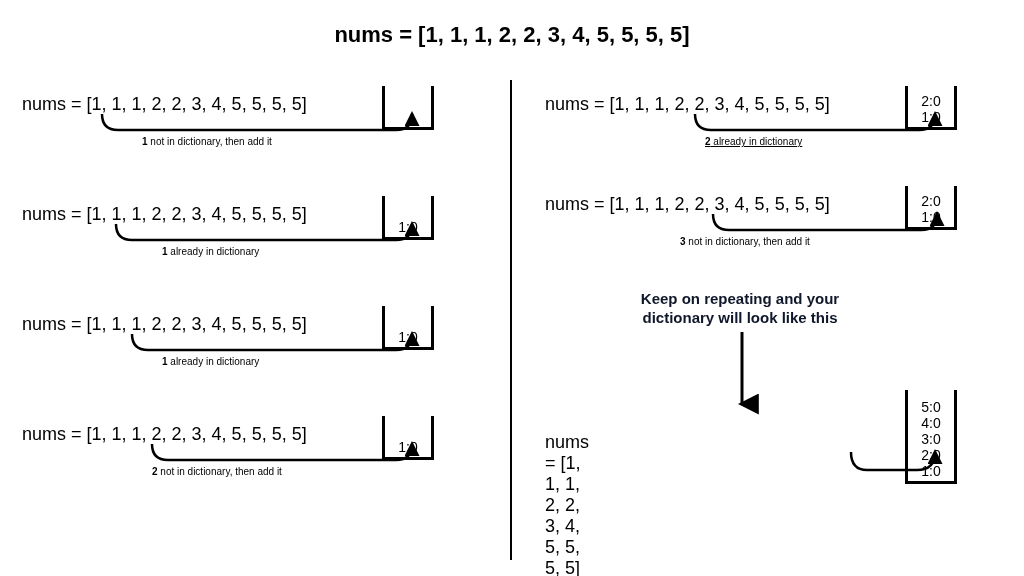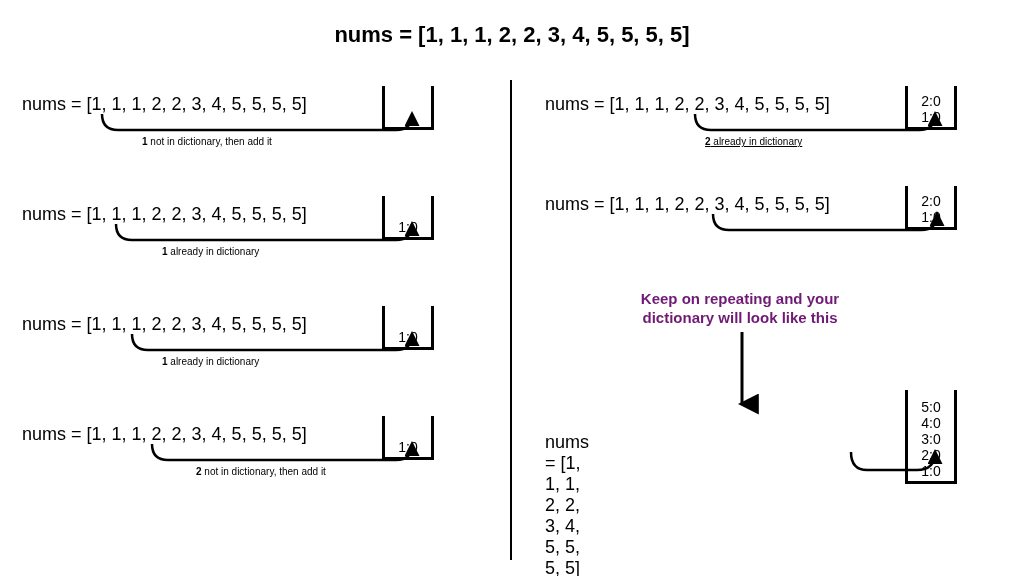--- a/index.html
+++ b/index.html
@@ -75,21 +75,21 @@
 
   .caption {
     position: absolute;
     font-size: 10px;
     font-weight: 700;
   }
   .caption .plain { font-weight: 400; }
 
   .repeat-note {
     position: absolute;
-    color: #701a75;
+    color: #0f172a;
     font-weight: 700;
     font-size: 15px;
     text-align: center;
     width: 270px;
     line-height: 1.25;
   }
   .down-arrow svg { overflow: visible; }
 
 </style>
 </head>
@@ -166,21 +166,21 @@
         </div>
     </div>
     <svg class="sw" style="position:absolute;left:124px;top:24px;" width="280" height="30">
       <defs>
           <marker id="ah4" viewBox="0 0 10 10" refX="8" refY="5" markerWidth="6" markerHeight="6" orient="auto-start-reverse">
             <path d="M0 0 L10 5 L0 10 z" fill="#000"></path>
           </marker>
         </defs>
       <path d="M6 0 Q6 16 22 16 L250 16 Q266 16 266 0" fill="none" stroke="#000" stroke-width="2.5" marker-end="url(#ah4)"></path>
     </svg>
-    <div class="caption" style="left:130px; top:46px;margin-left:44px;">
+    <div class="caption" style="left:130px; top:46px;">
       <span>2</span><span class="plain"> not in dictionary, then add it</span>
     </div>
   </div>
 </div>
 
 <div class="col col-right">
 
   <div class="step short">
     <span class="nums">nums = [1, 1, 1, 2, 2, 3, 4, 5, 5, 5, 5]</span>
     <div class="bucket" style="left:360px; height:44px;">
@@ -211,20 +211,23 @@
         </div>
     </div>
     <svg class="sw" style="position:absolute;left:162px;top:24px;" width="242" height="30">
       <defs>
           <marker id="ah6" viewBox="0 0 10 10" refX="8" refY="5" markerWidth="6" markerHeight="6" orient="auto-start-reverse">
             <path d="M0 0 L10 5 L0 10 z" fill="#000"></path>
           </marker>
         </defs>
       <path d="M6 0 Q6 16 22 16 L214 16 Q230 16 230 0" fill="none" stroke="#000" stroke-width="2.5" marker-end="url(#ah6)"></path>
     </svg>
+    <div class="caption" style="left:135px; top:46px;">
+      <span>3</span><span class="plain"> not in dictionary, then add it</span>
+    </div>
   </div>
 
   <div class="repeat-note" style="left:60px; top:200px;">Keep on repeating and your dictionary will look like this</div>
   <div class="down-arrow" style="position:absolute; left:190px; top:242px;">
     <svg width="14" height="80">
       <defs>
           <marker id="ahd" viewBox="0 0 10 10" refX="5" refY="8" markerWidth="7" markerHeight="7" orient="auto">
             <path d="M0 0 L5 10 L10 0 z" fill="#000"></path>
           </marker>
         </defs>

